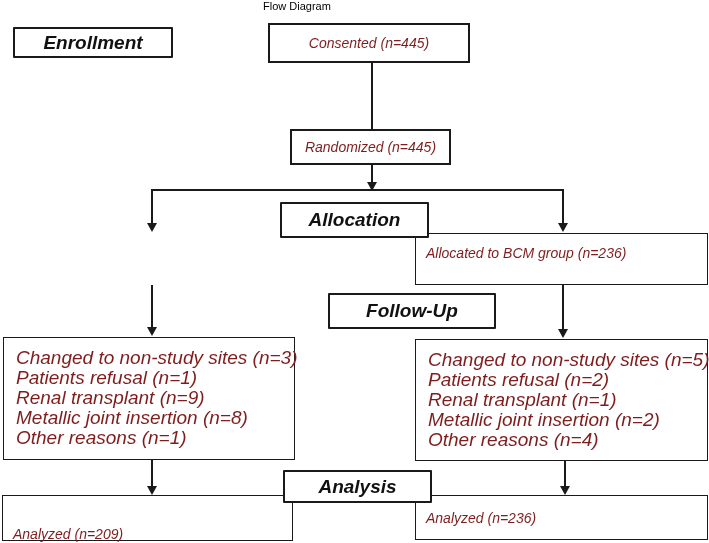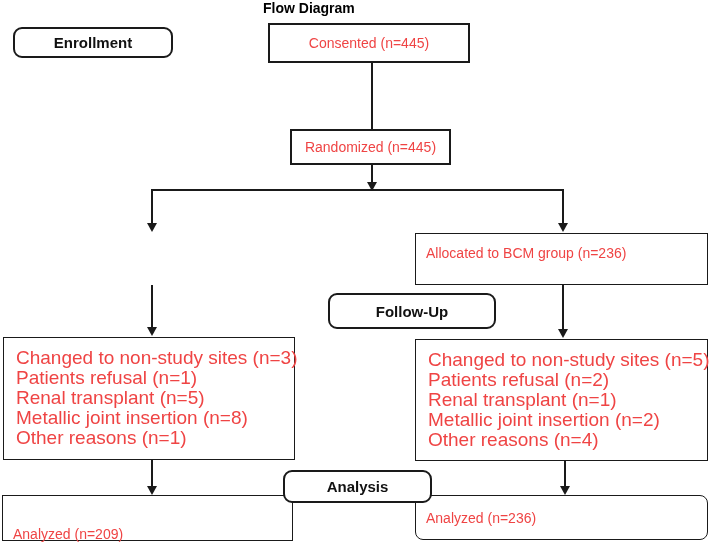--- a/index.html
+++ b/index.html
@@ -4,39 +4,39 @@
 <style>
   html,body{margin:0;padding:0;background:#ffffff;}
   #canvas{
     position:relative;width:709px;height:543px;background:#ffffff;
     font-family:"Liberation Sans","DejaVu Sans",sans-serif;color:#111;
     overflow:hidden;
   }
   
   .node{
     position:absolute;background:#fff;border:1.5px solid #1a1a1a;
-    font-size:14px;color:#ef4444;z-index:1;box-sizing:border-box;
+    font-size:14px;color:#7f1d1d;z-index:1;box-sizing:border-box;font-style:italic;
   }
   .node.center{display:flex;align-items:center;justify-content:center;border-width:2px;}
   .node.leftalign{padding:11px 10px 0 10px;}
   
   .stage{
-    position:absolute;background:#fff;border:2px solid #1a1a1a;border-radius:9px;
+    position:absolute;background:#fff;border:2px solid #1a1a1a;border-radius:1px;
     display:flex;align-items:center;justify-content:center;
-    font-size:15px;font-weight:bold;z-index:3;box-sizing:border-box;
+    font-size:19px;font-weight:bold;z-index:3;box-sizing:border-box;font-style:italic;
   }
   .vline{position:absolute;width:2px;background:#1a1a1a;z-index:0;}
   .hline{position:absolute;height:2px;background:#1a1a1a;z-index:0;}
   .arrowhead{
     position:absolute;width:0;height:0;z-index:2;
     border-left:5px solid transparent;border-right:5px solid transparent;
     border-top:9px solid #1a1a1a;
   }
   .title{
-    position:absolute;font-size:14px;font-weight:bold;color:#000;
+    position:absolute;font-size:11px;font-weight:normal;color:#000;
     white-space:nowrap;
   }
   .fu-line{font-size:19px;line-height:20px;white-space:nowrap;}
 </style>
 </head>
 <body>
 
 <div id="canvas">
 
   <div class="title" style="left:263px;top:0px;">Flow Diagram</div>
@@ -53,48 +53,49 @@
   <div class="arrowhead" style="left:367px;top:182px;"></div>
 
   <div class="hline" style="left:151px;top:189px;width:413px;"></div>
 
   <div class="vline" style="left:151px;top:189px;height:35px;"></div>
   <div class="arrowhead" style="left:147px;top:223px;"></div>
 
   <div class="vline" style="left:562px;top:189px;height:35px;"></div>
   <div class="arrowhead" style="left:558px;top:223px;"></div>
 
+  <div class="stage" style="left:280px;top:202px;width:149px;height:36px;">Allocation</div>
 
   <div class="node leftalign" style="left:415px;top:233px;width:293px;height:52px;">Allocated to BCM group (n=236)</div>
 
   <div class="vline" style="left:151px;top:285px;height:43px;"></div>
   <div class="arrowhead" style="left:147px;top:327px;"></div>
   <div class="vline" style="left:562px;top:285px;height:45px;"></div>
   <div class="arrowhead" style="left:558px;top:329px;"></div>
 
   <div class="stage" style="left:280px;top:293px;width:168px;height:36px;margin-left:48px;">Follow-Up</div>
 
   <div class="node" style="left:3px;top:337px;width:292px;height:123px;padding:10px 0 0 12px;">
     <div class="fu-line">Changed to non-study sites (n=3)</div>
     <div class="fu-line">Patients refusal (n=1)</div>
-    <div class="fu-line">Renal transplant (n=5)</div>
+    <div class="fu-line">Renal transplant (n=9)</div>
     <div class="fu-line">Metallic joint insertion (n=8)</div>
     <div class="fu-line">Other reasons (n=1)</div>
   </div>
   <div class="node" style="left:415px;top:339px;width:293px;height:122px;padding:10px 0 0 12px;">
     <div class="fu-line">Changed to non-study sites (n=5)</div>
     <div class="fu-line">Patients refusal (n=2)</div>
     <div class="fu-line">Renal transplant (n=1)</div>
     <div class="fu-line">Metallic joint insertion (n=2)</div>
     <div class="fu-line">Other reasons (n=4)</div>
   </div>
 
   <div class="vline" style="left:151px;top:460px;height:27px;"></div>
   <div class="arrowhead" style="left:147px;top:486px;"></div>
   <div class="vline" style="left:564px;top:461px;height:26px;"></div>
   <div class="arrowhead" style="left:560px;top:486px;"></div>
 
   <div class="stage" style="left:283px;top:470px;width:149px;height:33px;">Analysis</div>
 
   <div class="node leftalign" style="left:2px;top:495px;width:291px;height:46px;padding-top:30px;">Analyzed (n=209)</div>
-  <div class="node leftalign" style="left:415px;top:495px;width:293px;height:45px;padding-top:14px;border-radius:8px;">Analyzed (n=236)</div>
+  <div class="node leftalign" style="left:415px;top:495px;width:293px;height:45px;padding-top:14px;">Analyzed (n=236)</div>
 
 </div>
 
 </body></html>

